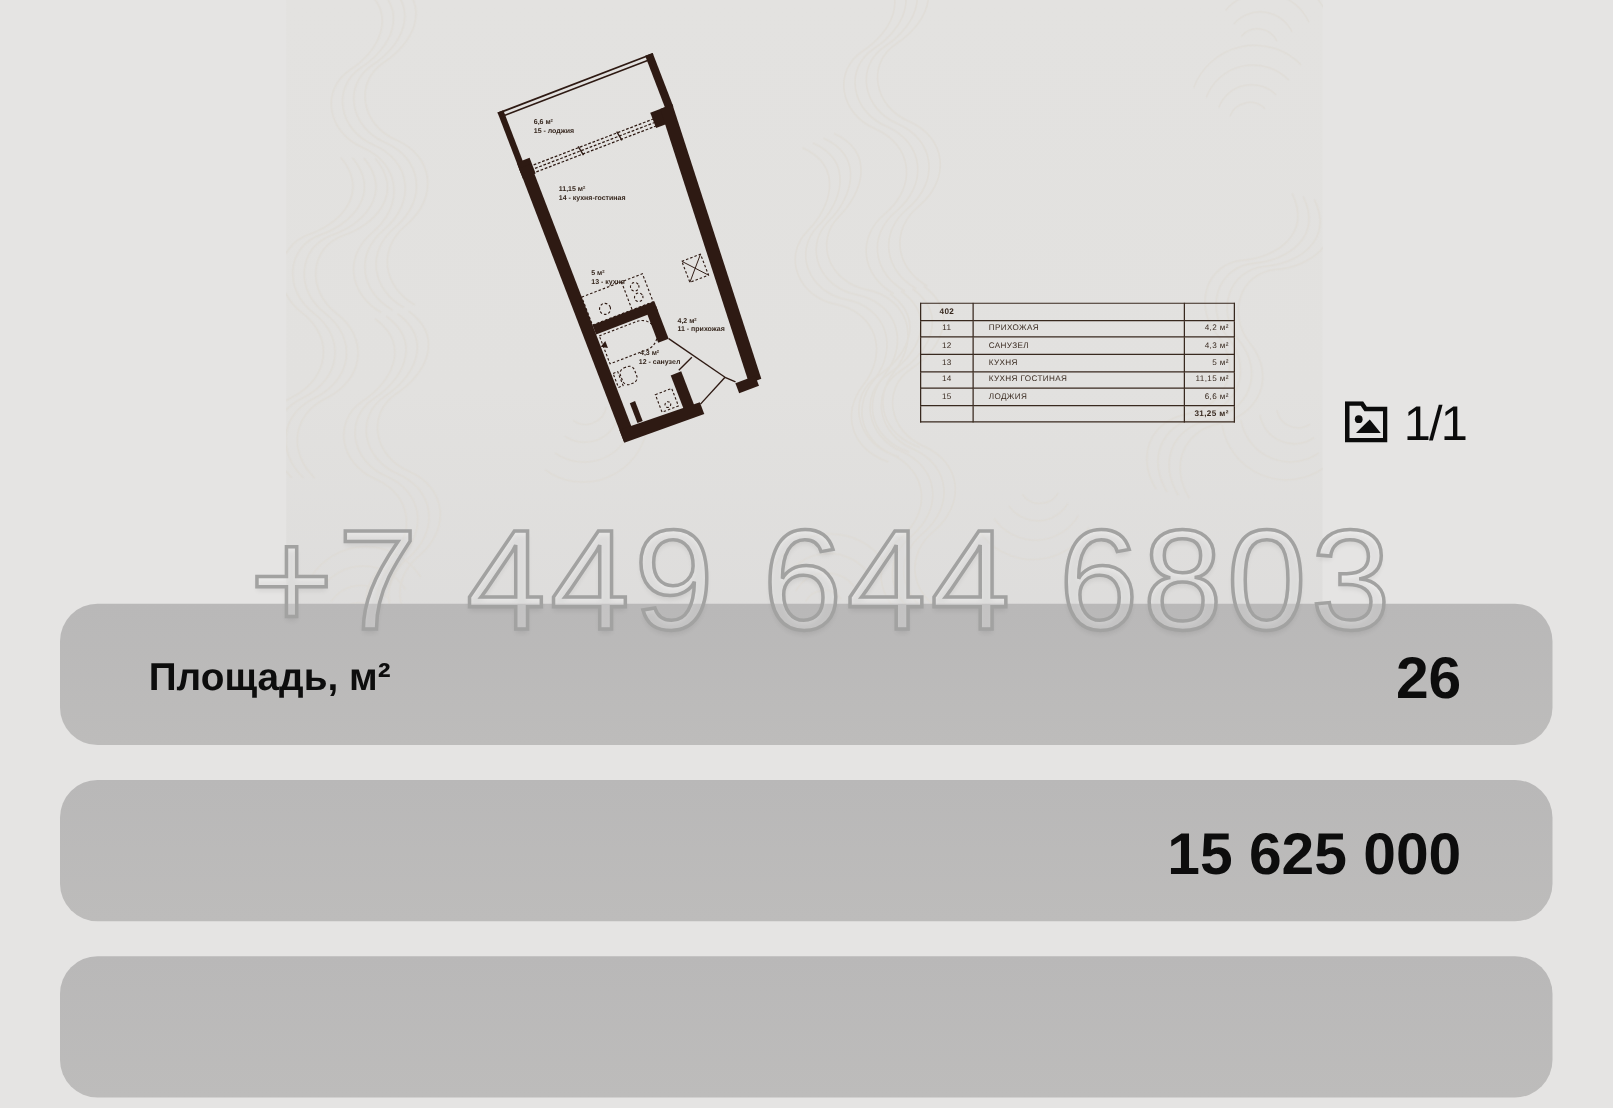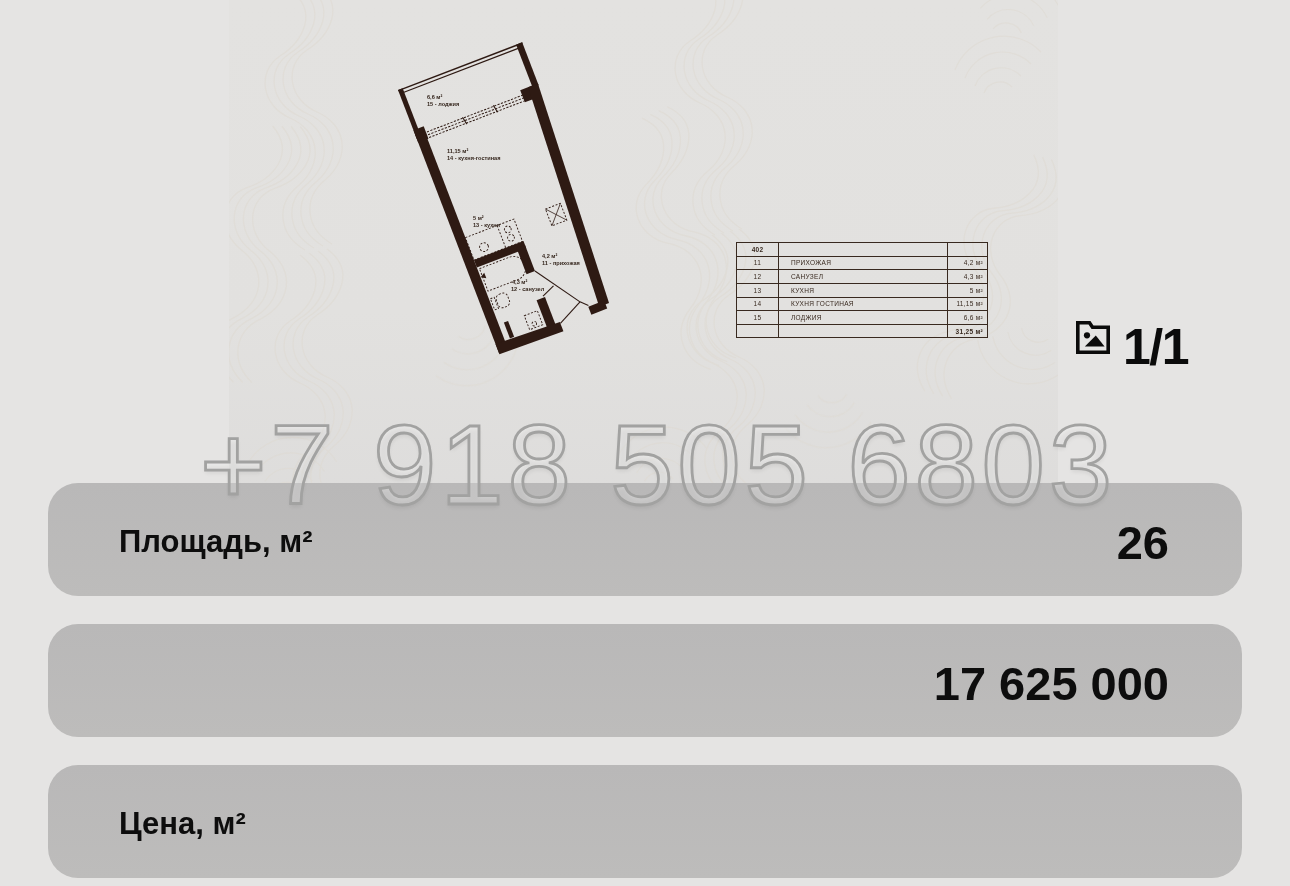--- a/index.html
+++ b/index.html
@@ -16,21 +16,21 @@
   -webkit-text-stroke:2.8px #a2a2a1;white-space:nowrap;z-index:3;
   text-shadow:0 3px 4px rgba(0,0,0,0.08)}
 #tbl{position:absolute;left:736px;top:242px;border-collapse:collapse;
   font-size:6.5px;color:#38291f;letter-spacing:0.3px}
 #tbl td{border:1px solid #38291f;padding:0;height:12.65px;vertical-align:middle}
 #tbl{border:1.5px solid #38291f}
 #tbl .c1{width:41px;text-align:center}
 #tbl .c2{width:156px;padding-left:12px}
 #tbl .c3{width:35px;text-align:right;padding-right:4px}
 #cnt{position:absolute;left:1076px;top:321px;color:#0b0b0b}
-#cnt span{position:absolute;left:47px;top:-3px;font-size:50px;font-weight:bold;letter-spacing:-1.5px}
+#cnt span{position:absolute;left:47px;top:-3px;font-size:39px;font-weight:normal;letter-spacing:-1.5px}
 .rubsvg{display:inline-block;vertical-align:baseline;margin-bottom:-1px}
 svg{display:block}
 </style></head><body>
 
 <div id="photo">
 <svg width="829" height="519" viewBox="229 0 829 519" fill="none">
 <defs>
  <g id="snk" stroke-width="1.3" fill="none">
   <path d="M0,0 c30,22 12,52 -10,66 c-24,16 -18,50 10,62 c30,13 34,46 8,68 c-23,19 -19,49 7,64"></path>
   <path d="M9,-2 c30,22 12,52 -10,66 c-24,16 -18,50 10,62 c30,13 34,46 8,68 c-23,19 -19,49 7,64"></path>
@@ -56,21 +56,21 @@
  <use href="#arcs" x="980" y="330" transform="rotate(-145 1020 360)"></use>
  <use href="#arcs" x="440" y="330" transform="rotate(170 480 360)"></use>
  <use href="#arcs" x="620" y="420" transform="rotate(8 660 450)"></use>
  <use href="#arcs" x="790" y="395" transform="rotate(-170 830 425)"></use>
  <use href="#arcs" x="250" y="430" transform="rotate(12 290 460)"></use>
  <use href="#snk" x="985" y="150" transform="rotate(28 1000 250)"></use>
 </g>
 </svg>
 </div>
 
-<div id="wm">+7 918 505 6803</div>
+<div id="wm">+7 449 644 6803</div>
 
 <svg id="plan" style="position:absolute;left:385px;top:35px" width="250" height="330" viewBox="0 0 250 330">
 <g transform="translate(13,55) rotate(-21)">
   <g fill="#2e1a13" stroke="none">
     <rect x="0" y="0" width="133" height="1.4"></rect>
     <rect x="2" y="3.6" width="130" height="1.2"></rect>
     <rect x="0" y="0" width="5" height="52"></rect>
     <rect x="126.5" y="0" width="6.5" height="46"></rect>
     <rect x="0" y="43" width="11" height="13.5"></rect>
     <rect x="114" y="44" width="13" height="13"></rect>
@@ -177,17 +177,16 @@
  <path d="M8.8,25.4 L19.8,14.6 L28.6,25.4 Z" fill="#0b0b0b"></path>
 </svg>
 <span>1/1</span>
 </div>
 
 <div class="bar" style="top:483px">
     <div class="lab">Площадь, м²</div>
     <div class="val">26</div>
   </div>
 <div class="bar" style="top:624px">
-    <div class="val">17 625 000</div>
+    <div class="val">15 625 000</div>
   </div>
 <div class="bar" style="top:765px">
-    <div class="lab">Цена, м²</div>
   </div>
 
 </body></html>

